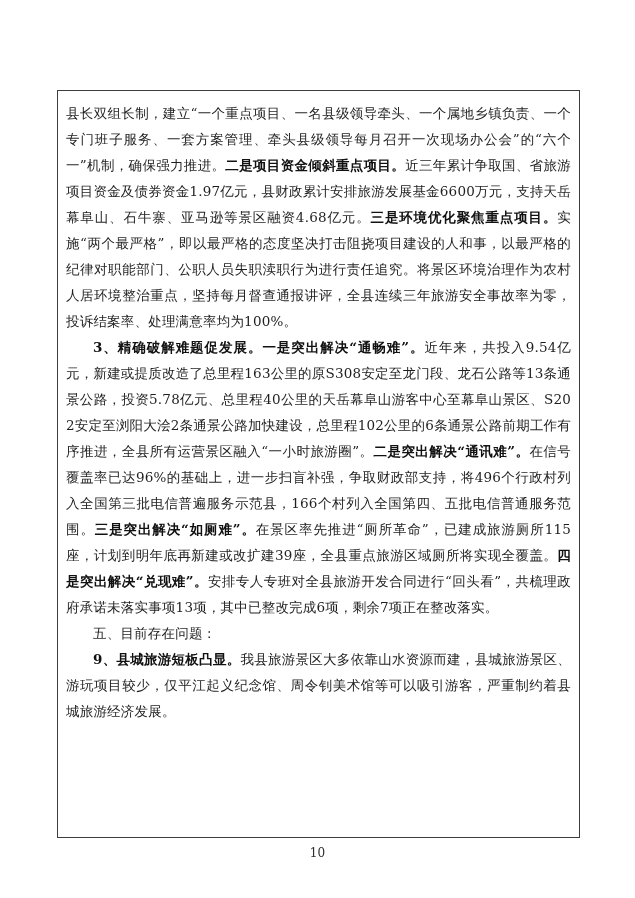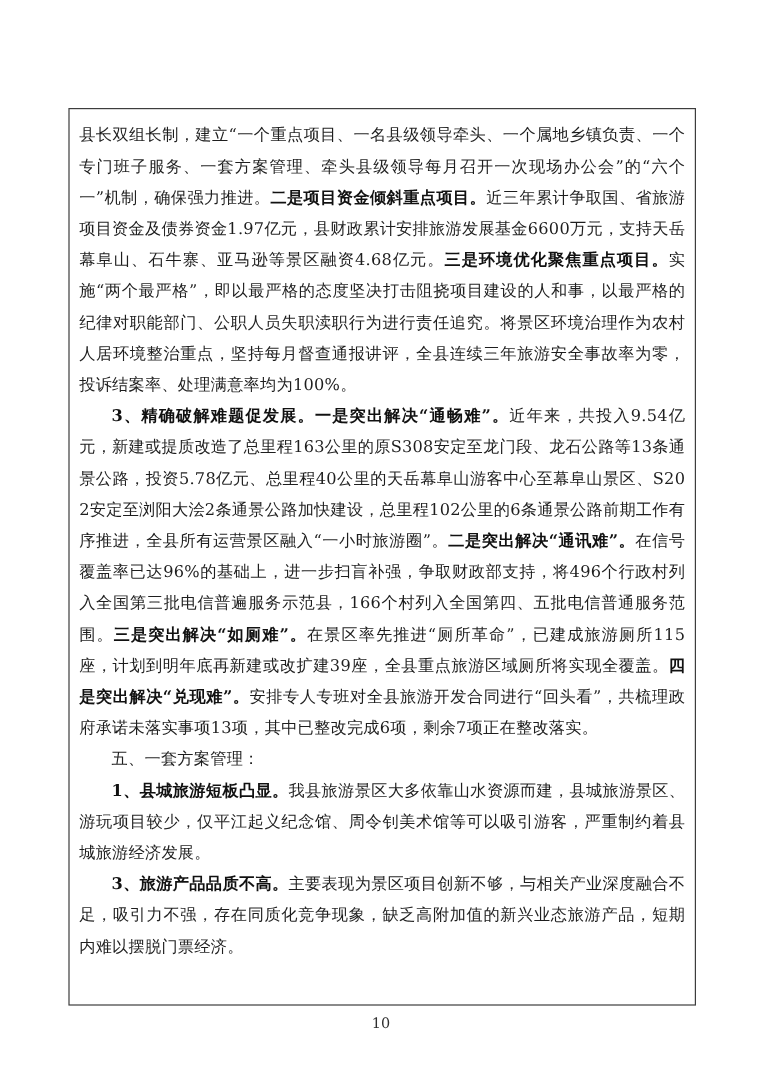--- a/index.html
+++ b/index.html
@@ -40,23 +40,22 @@
 </head>
 <body>
 
 <div class="page">
   <div class="content-cell">
 
     <p class="para"><span>县长双组长制，建立“一个重点项目、一名县级领导牵头、一个属地乡镇负责、一个专门班子服务、一套方案管理、牵头县级领导每月召开一次现场办公会”的“六个一”机制，确保强力推进。</span><span class="b">二是项目资金倾斜重点项目。</span><span>近三年累计争取国、省旅游项目资金及债券资金1.97亿元，县财政累计安排旅游发展基金6600万元，支持天岳幕阜山、石牛寨、亚马逊等景区融资4.68亿元。</span><span class="b">三是环境优化聚焦重点项目。</span><span>实施“两个最严格”，即以最严格的态度坚决打击阻挠项目建设的人和事，以最严格的纪律对职能部门、公职人员失职渎职行为进行责任追究。将景区环境治理作为农村人居环境整治重点，坚持每月督查通报讲评，全县连续三年旅游安全事故率为零，投诉结案率、处理满意率均为100%。</span></p>
 
     <p class="para indent"><span class="b">3、精确破解难题促发展。一是突出解决“通畅难”。</span><span>近年来，共投入9.54亿元，新建或提质改造了总里程163公里的原S308安定至龙门段、龙石公路等13条通景公路，投资5.78亿元、总里程40公里的天岳幕阜山游客中心至幕阜山景区、S202安定至浏阳大浍2条通景公路加快建设，总里程102公里的6条通景公路前期工作有序推进，全县所有运营景区融入“一小时旅游圈”。</span><span class="b">二是突出解决“通讯难”。</span><span>在信号覆盖率已达96%的基础上，进一步扫盲补强，争取财政部支持，将496个行政村列入全国第三批电信普遍服务示范县，166个村列入全国第四、五批电信普通服务范围。</span><span class="b">三是突出解决“如厕难”。</span><span>在景区率先推进“厕所革命”，已建成旅游厕所115座，计划到明年底再新建或改扩建39座，全县重点旅游区域厕所将实现全覆盖。</span><span class="b">四是突出解决“兑现难”。</span><span>安排专人专班对全县旅游开发合同进行“回头看”，共梳理政府承诺未落实事项13项，其中已整改完成6项，剩余7项正在整改落实。</span></p>
 
-    <p class="para indent"><span>五、一套方案管理：</span></p>
+    <p class="para indent"><span>五、目前存在问题：</span></p>
 
-    <p class="para indent"><span class="b">1、县城旅游短板凸显。</span><span>我县旅游景区大多依靠山水资源而建，县城旅游景区、游玩项目较少，仅平江起义纪念馆、周令钊美术馆等可以吸引游客，严重制约着县城旅游经济发展。</span></p>
+    <p class="para indent"><span class="b">9、县城旅游短板凸显。</span><span>我县旅游景区大多依靠山水资源而建，县城旅游景区、游玩项目较少，仅平江起义纪念馆、周令钊美术馆等可以吸引游客，严重制约着县城旅游经济发展。</span></p>
 
 
-    <p class="para indent"><span class="b">3、旅游产品品质不高。</span><span>主要表现为景区项目创新不够，与相关产业深度融合不足，吸引力不强，存在同质化竞争现象，缺乏高附加值的新兴业态旅游产品，短期内难以摆脱门票经济。</span></p>
 
   </div>
 
   <div class="page-number">10</div>
 </div>
 
 </body></html>

